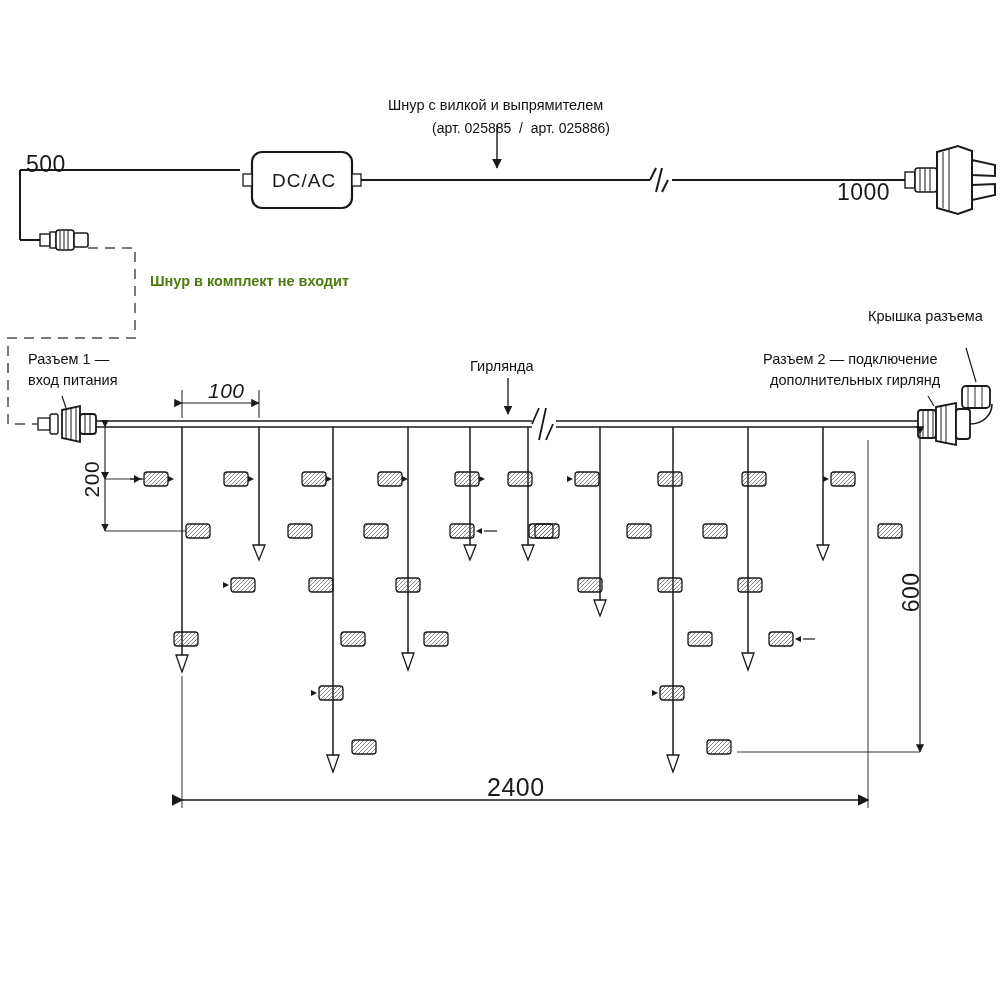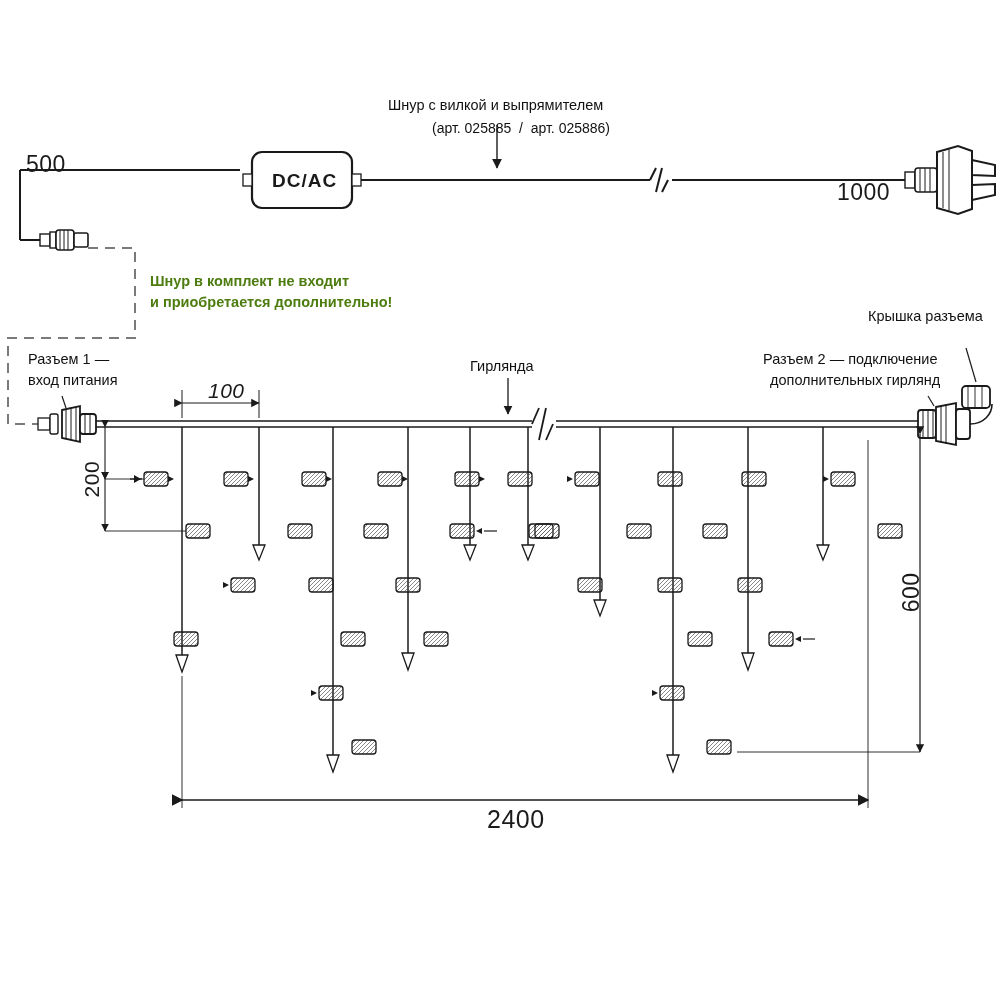--- a/index.html
+++ b/index.html
@@ -45,21 +45,21 @@
     font-size: 14.5px;
     font-weight: bold;
     color: #4d7c0f;
   }
   .lbl-small {
     font-size: 14px;
     color: #111;
   }
   .lbl-dcac {
     font-size: 19px;
-    font-weight: bold;
+    font-weight: normal;
     letter-spacing: 1px;
   }
   .rot {
     transform: rotate(-90deg);
     transform-origin: 50% 50%;
   }
 </style>
 </head>
 <body>
 
@@ -366,33 +366,32 @@
 
   <div class="lbl lbl-bold" style="left:388px; top:96px;">Шнур с вилкой и выпрямителем</div>
   <div class="lbl lbl-small" style="left:432px; top:120px;">(арт. 025885  /  арт. 025886)</div>
 
   <div class="lbl lbl-dim lbl-dim-big" style="left:26px; top:150px;">500</div>
   <div class="lbl lbl-dim lbl-dim-big" style="left:837px; top:150px;margin-top:28px;">1000</div>
 
   <div class="lbl lbl-dcac" style="left:272px; top:169px;">DC/AC</div>
 
   <div class="lbl lbl-note" style="left:150px; top:272px;">Шнур в комплект не входит</div>
-  <div class="lbl lbl-note" style="left:150px; top:293px;">и приобретается дополнительно!</div>
 
   <div class="lbl lbl-bold" style="left:28px; top:350px;">Разъем 1 —</div>
   <div class="lbl lbl-bold" style="left:28px; top:371px;">вход питания</div>
 
   <div class="lbl lbl-bold" style="left:763px; top:350px;">Разъем 2 — подключение</div>
   <div class="lbl lbl-bold" style="left:770px; top:371px;">дополнительных гирлянд</div>
 
   <div class="lbl lbl-bold" style="left:868px; top:307px;">Крышка разъема</div>
 
   <div class="lbl lbl-bold" style="left:470px; top:357px;">Гирлянда</div>
 
   <div class="lbl lbl-dim" style="left:208px; top:378px;font-style:italic;">100</div>
 
   <div class="lbl lbl-dim rot" style="left:62px; top:466px; width:60px; text-align:center;">200</div>
 
   <div class="lbl lbl-dim rot lbl-dim-big" style="left:876px; top:578px; width:70px; text-align:center;">600</div>
 
-  <div class="lbl lbl-dim lbl-dim-big" style="left:487px; top:804px; font-size:25px;">2400</div>
+  <div class="lbl lbl-dim lbl-dim-big" style="left:487px; top:772px; font-size:25px;">2400</div>
 
 </div>
 
 </body></html>

